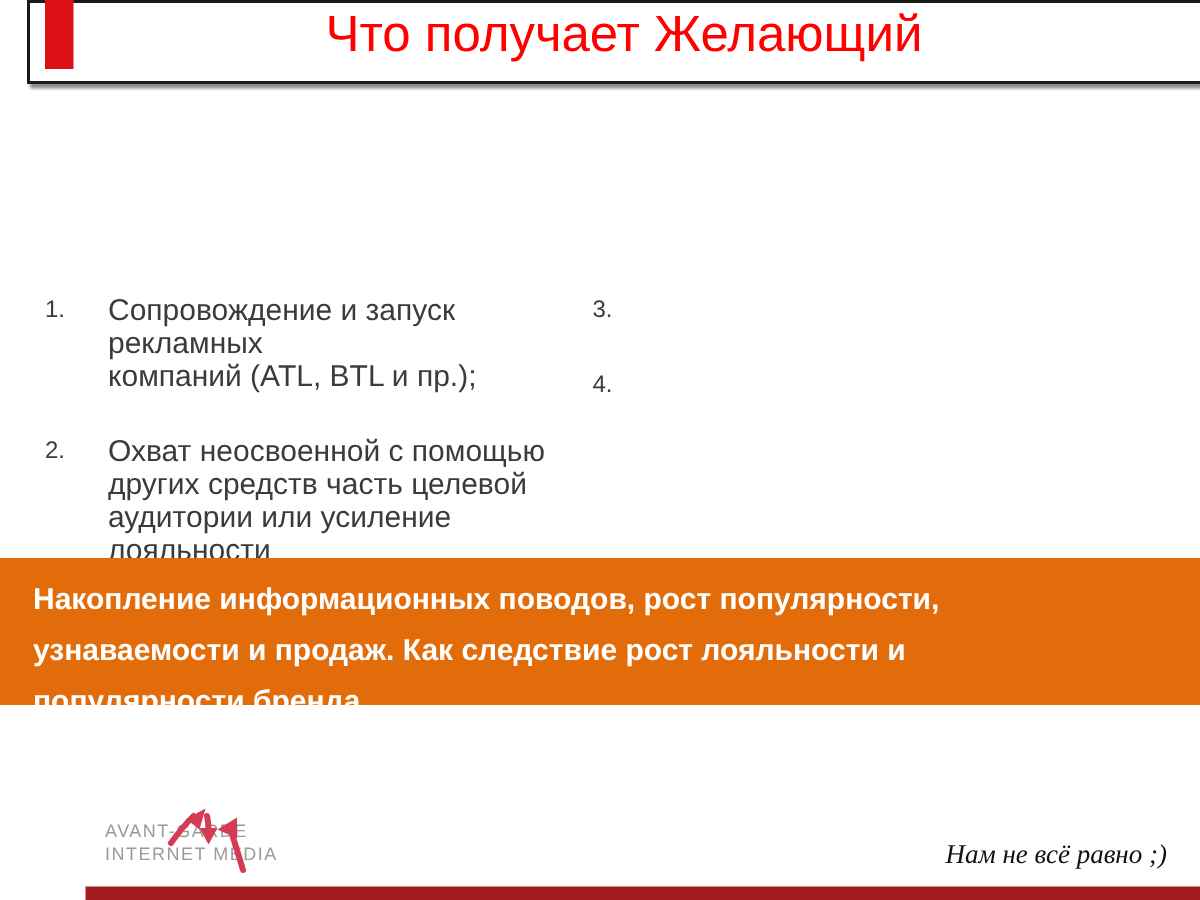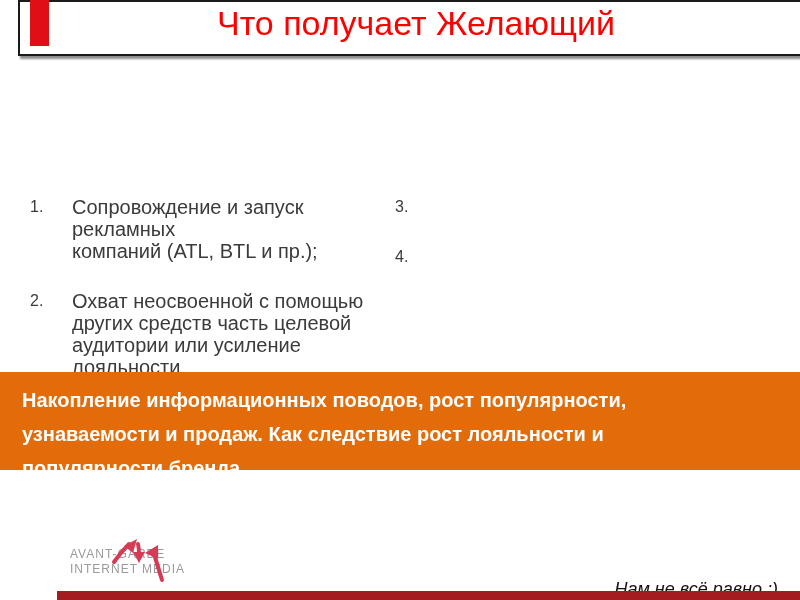--- a/index.html
+++ b/index.html
@@ -53,22 +53,22 @@
   
   .logo{
     position:absolute;left:70px;top:547px;
     color:#9a9a9a;font-size:12px;line-height:15px;letter-spacing:1px;
     white-space:nowrap;
   }
   .arrows{
     position:absolute;left:106px;top:536px;width:70px;height:52px;
   }
   .tagline{
-    position:absolute;right:22px;top:579px;
-    font-family:Liberation Sans, sans-serif;
+    position:absolute;right:22px;top:559px;
+    font-family:Liberation Serif, serif;
     font-style:italic;font-size:18px;color:#111111;white-space:nowrap;
   }
   
   .bottom-bar{
     position:absolute;left:57px;bottom:0;width:743px;height:9px;
     background:var(--bottom-bar-red,#A21C20);
   }
 </style>
 </head>
 <body>

